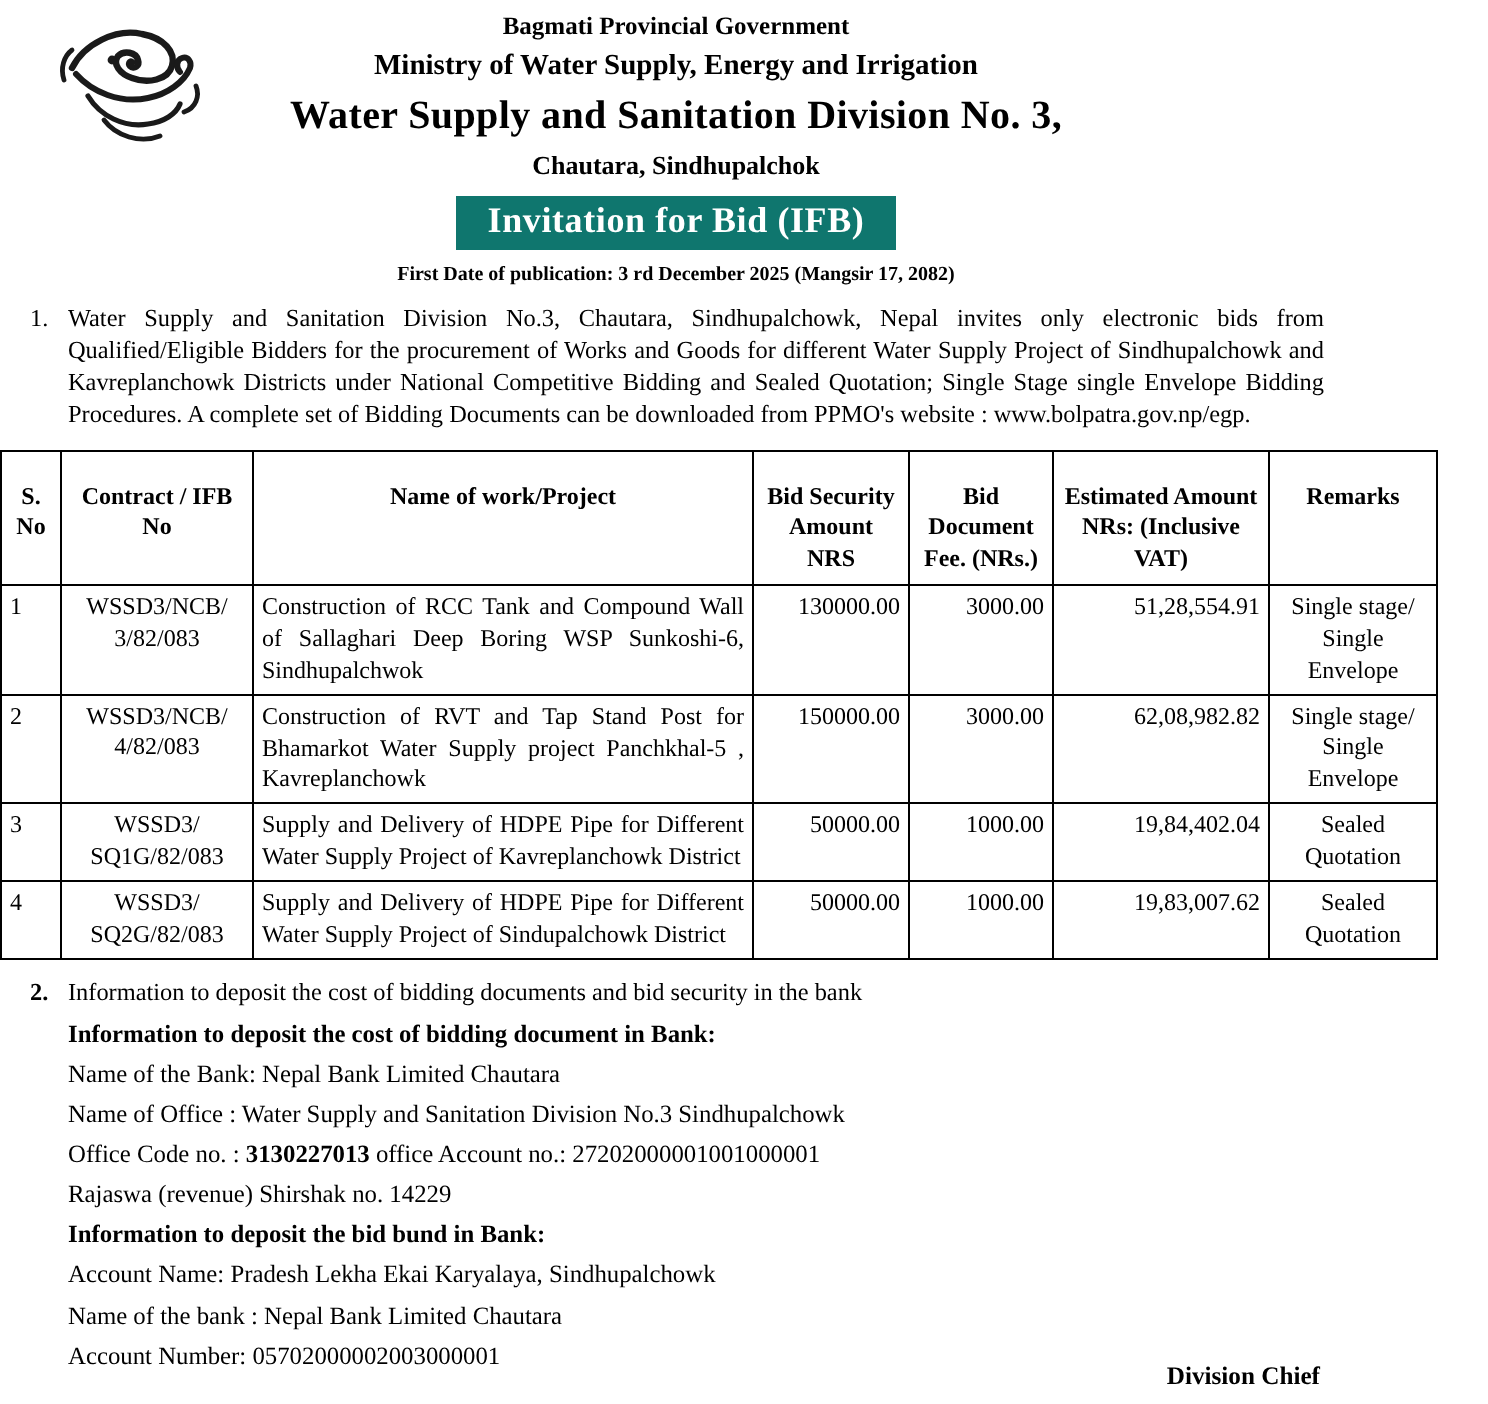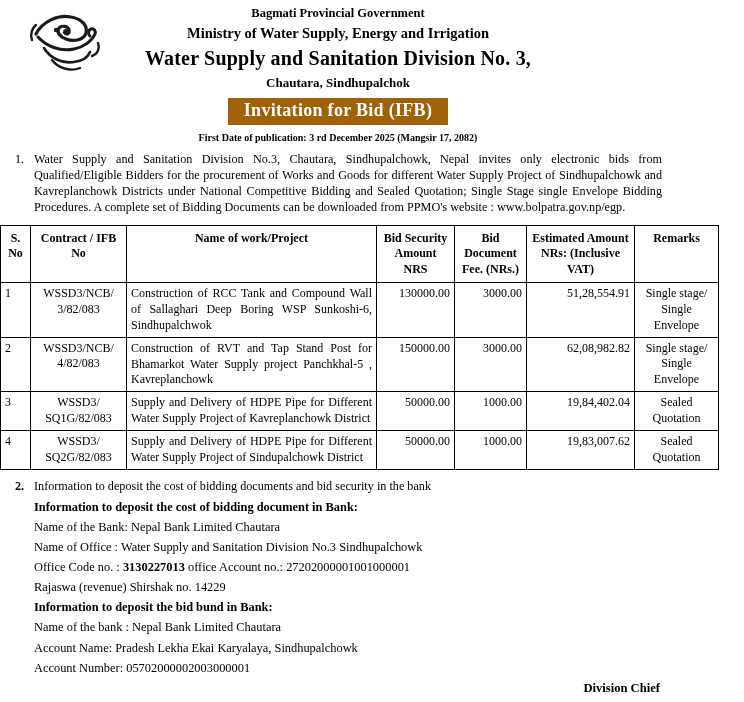--- a/index.html
+++ b/index.html
@@ -58,21 +58,21 @@
     font-size: 13px;
     font-weight: bold;
     margin-top: 4px;
   }
   .ifb-banner-wrap {
     margin-top: 7px;
     text-align: center;
   }
   .ifb-banner {
     display: inline-block;
-    background: #a16207;
+    background: #0f766e;
     color: #ffffff;
     font-size: 18px;
     font-weight: bold;
     padding: 2px 16px 4px 16px;
     letter-spacing: 0.3px;
   }
   .pub-date {
     margin-top: 7px;
     font-size: 10px;
     font-weight: bold;
@@ -113,21 +113,21 @@
     border: 1px solid #000000;
     vertical-align: top;
     padding: 3px 4px;
   }
   table.bids thead th {
     text-align: center;
     font-weight: bold;
     font-size: 12px;
     line-height: 1.3;
     vertical-align: top;
-    padding-top: 5px;
+    padding-top: 15px;
     padding-bottom: 5px;
   }
   td.c-sn { text-align: left; padding-left: 5px; }
   td.c-contract { text-align: center; line-height: 1.3; }
   td.c-work { text-align: justify; line-height: 1.32; }
   td.c-num { text-align: right; vertical-align: middle; }
   td.c-remarks { text-align: center; line-height: 1.3; }
   .vmid { vertical-align: middle; }
 
   
@@ -266,19 +266,19 @@
     <div class="body">Information to deposit the cost of bidding documents and bid security in the bank</div>
   </div>
 
   <div class="bank-block">
     <div class="b-head">Information to deposit the cost of bidding document in Bank:</div>
     <div class="b-line">Name of the Bank: Nepal Bank Limited Chautara</div>
     <div class="b-line">Name of Office : Water Supply and Sanitation Division No.3 Sindhupalchowk</div>
     <div class="b-line"><span>Office Code no. : </span><span class="bold">3130227013</span><span> office Account no.: 27202000001001000001</span></div>
     <div class="b-line">Rajaswa (revenue) Shirshak no. 14229</div>
     <div class="b-head">Information to deposit the  bid bund in Bank:</div>
+    <div class="b-line">Account Name: Pradesh Lekha Ekai Karyalaya, Sindhupalchowk</div>
     <div class="b-line">Name of the bank : Nepal Bank Limited Chautara</div>
-    <div class="b-line">Account Name: Pradesh Lekha Ekai Karyalaya, Sindhupalchowk</div>
     <div class="b-line">Account Number: 05702000002003000001</div>
   </div>
 
   <div class="sign">Division Chief</div>
 </div>
 
 </body></html>

